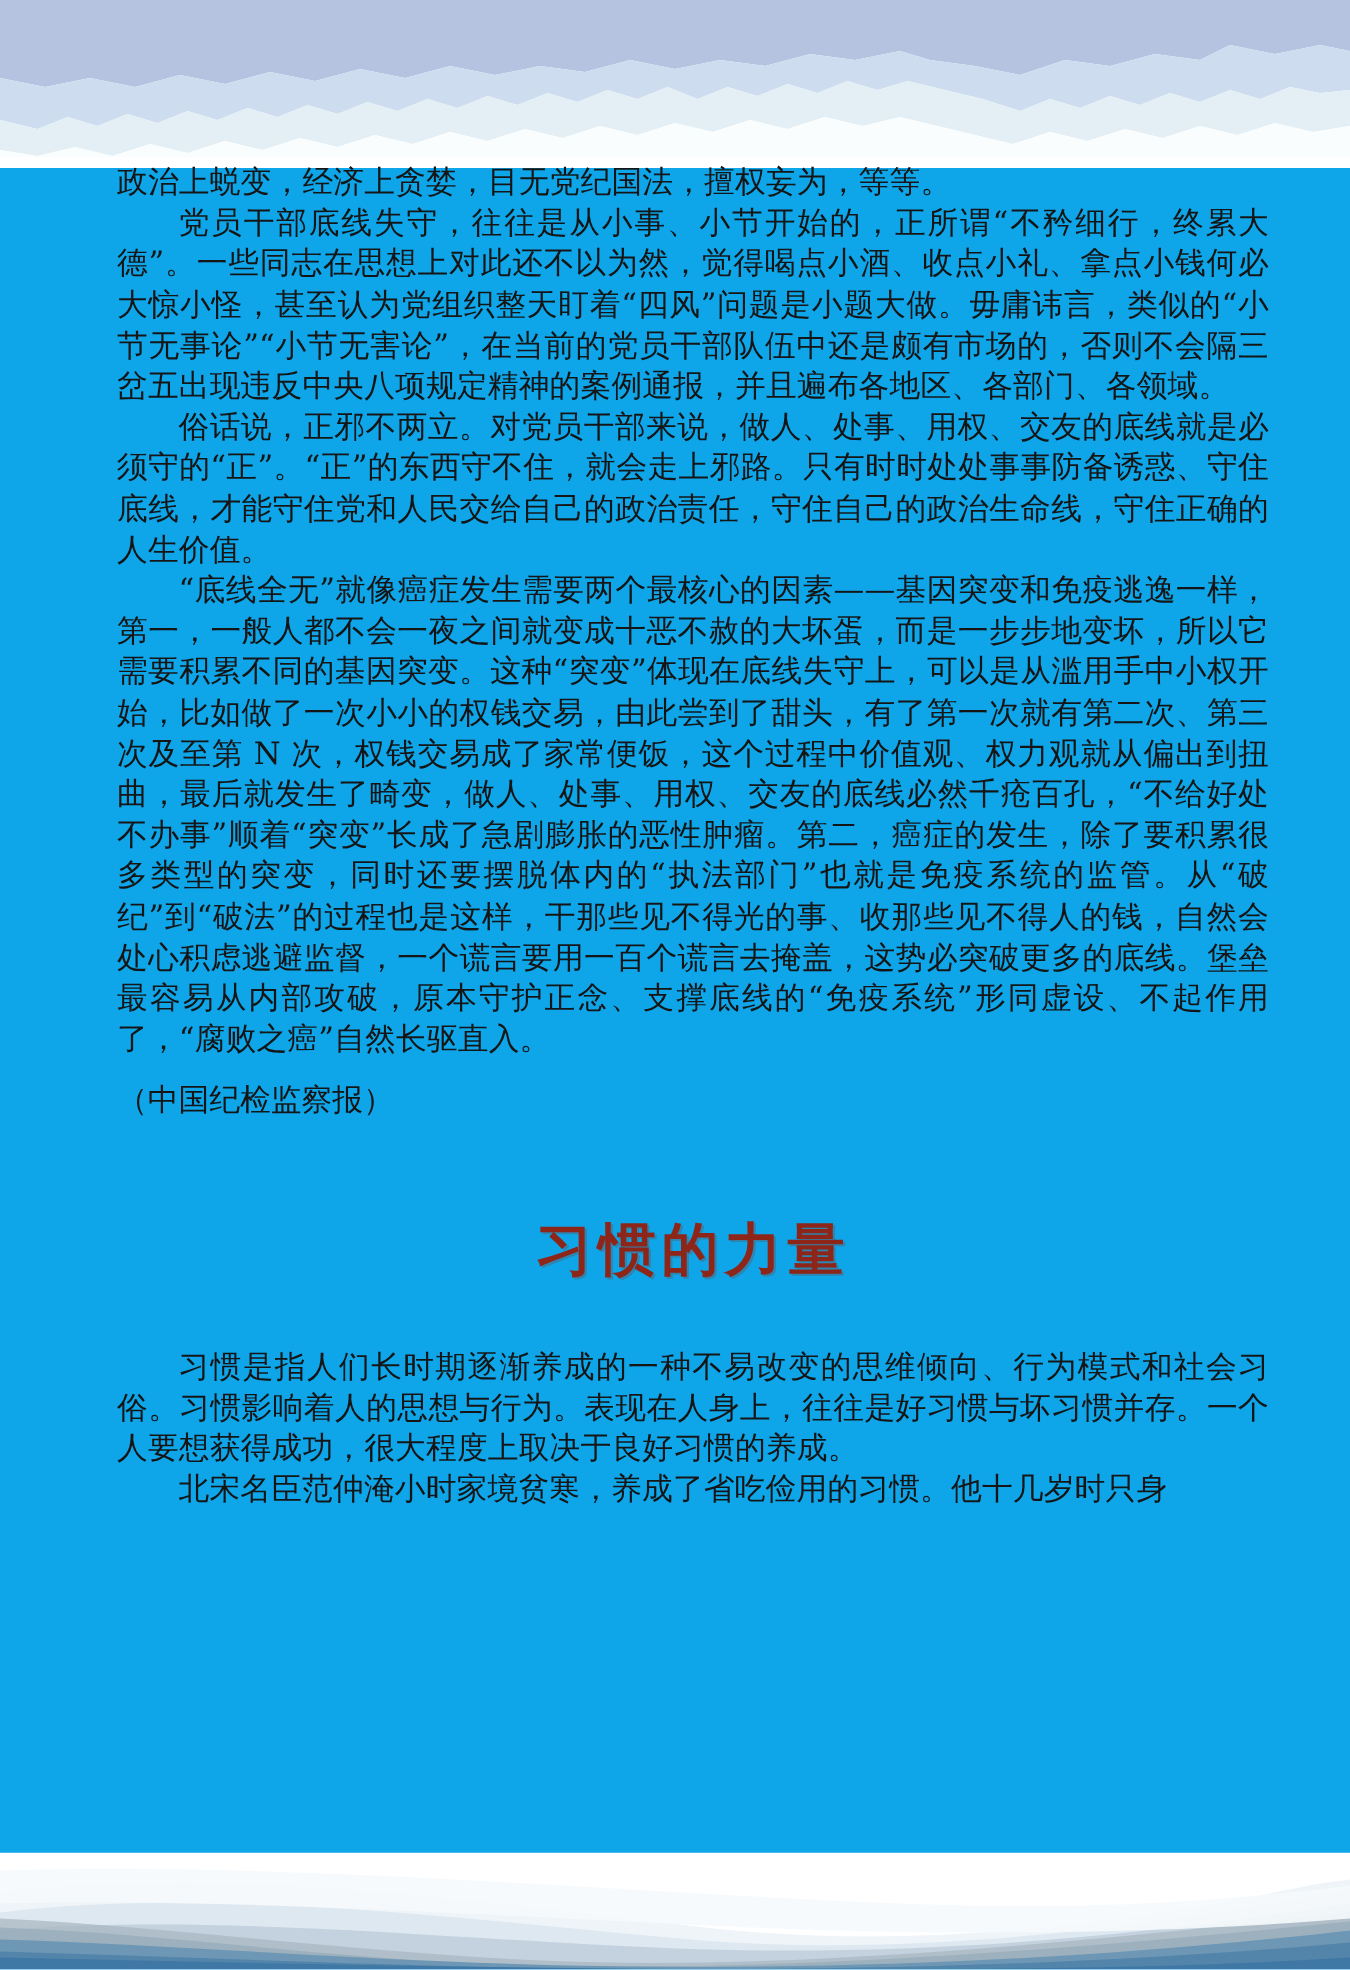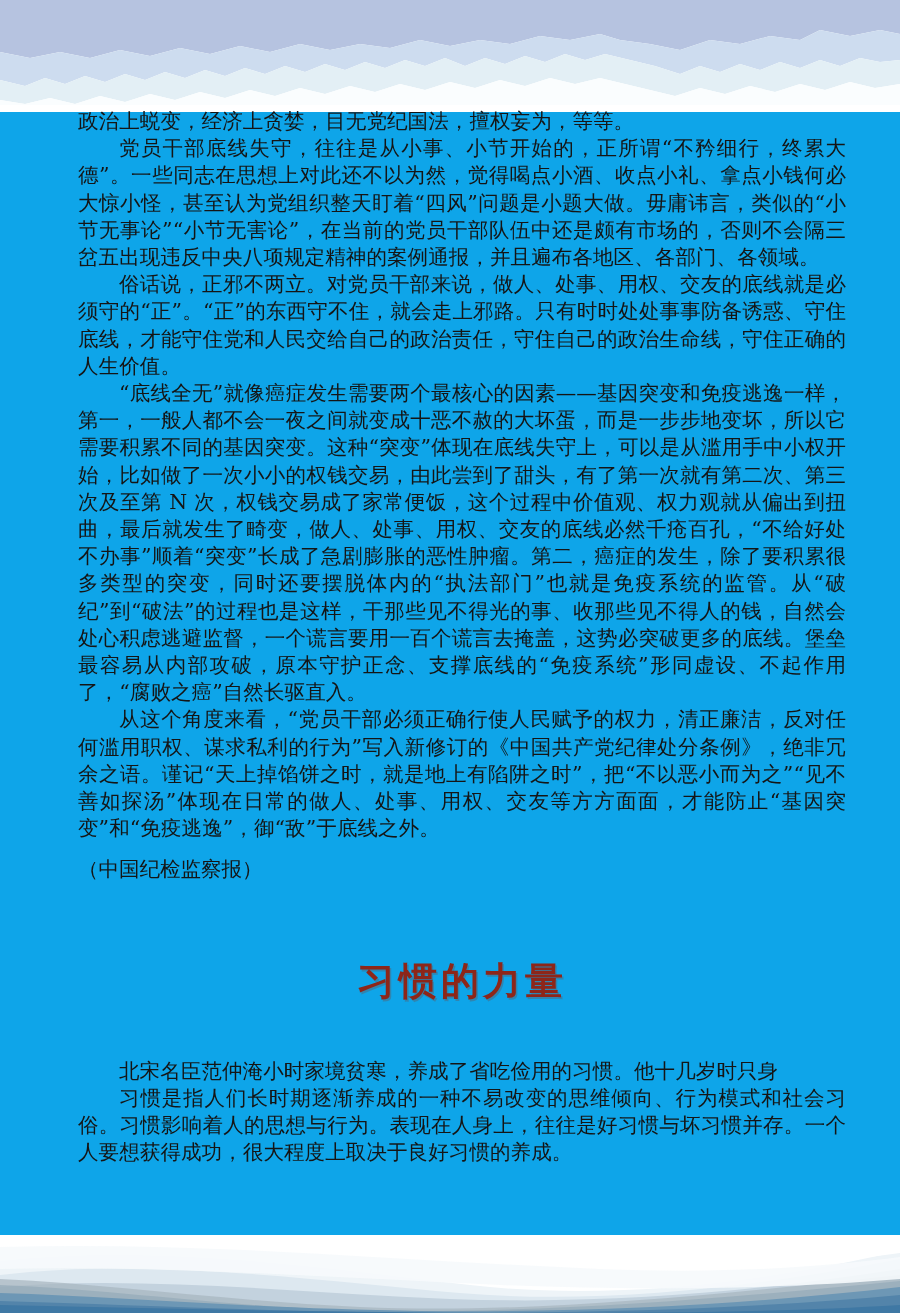--- a/index.html
+++ b/index.html
@@ -62,21 +62,21 @@
   .source-line {
     margin: 14px 0 0 0;
     font-size: 20.5px;
     line-height: 27.2px;
     color: #151515;
     padding-right: 14px;
     font-family: "DejaVu Serif", "Liberation Serif", serif;
   }
 
   .article-title {
-    margin: 16px;
+    margin: 4px;
     text-align: center;
     font-size: 38px;
     line-height: 50px;
     font-weight: bold;
     color: #8d2619;
     letter-spacing: 4px;
     text-shadow: 1.5px 1.5px 0 rgba(130,60,45,0.30);
     font-family: "DejaVu Serif", "Liberation Serif", serif;
   }
 
@@ -124,32 +124,31 @@
       <rect x="0" y="105" width="900" height="7" fill="#ffffff"></rect>
     </svg>
   </div>
 
   <div class="content">
 
     <p class="para no-indent">政治上蜕变，经济上贪婪，目无党纪国法，擅权妄为，等等。</p>
     <p class="para">党员干部底线失守，往往是从小事、小节开始的，正所谓“不矜细行，终累大德”。一些同志在思想上对此还不以为然，觉得喝点小酒、收点小礼、拿点小钱何必大惊小怪，甚至认为党组织整天盯着“四风”问题是小题大做。毋庸讳言，类似的“小节无事论”“小节无害论”，在当前的党员干部队伍中还是颇有市场的，否则不会隔三岔五出现违反中央八项规定精神的案例通报，并且遍布各地区、各部门、各领域。</p>
     <p class="para">俗话说，正邪不两立。对党员干部来说，做人、处事、用权、交友的底线就是必须守的“正”。“正”的东西守不住，就会走上邪路。只有时时处处事事防备诱惑、守住底线，才能守住党和人民交给自己的政治责任，守住自己的政治生命线，守住正确的人生价值。</p>
     <p class="para">“底线全无”就像癌症发生需要两个最核心的因素——基因突变和免疫逃逸一样，第一，一般人都不会一夜之间就变成十恶不赦的大坏蛋，而是一步步地变坏，所以它需要积累不同的基因突变。这种“突变”体现在底线失守上，可以是从滥用手中小权开始，比如做了一次小小的权钱交易，由此尝到了甜头，有了第一次就有第二次、第三次及至第 N 次，权钱交易成了家常便饭，这个过程中价值观、权力观就从偏出到扭曲，最后就发生了畸变，做人、处事、用权、交友的底线必然千疮百孔，“不给好处不办事”顺着“突变”长成了急剧膨胀的恶性肿瘤。第二，癌症的发生，除了要积累很多类型的突变，同时还要摆脱体内的“执法部门”也就是免疫系统的监管。从“破纪”到“破法”的过程也是这样，干那些见不得光的事、收那些见不得人的钱，自然会处心积虑逃避监督，一个谎言要用一百个谎言去掩盖，这势必突破更多的底线。堡垒最容易从内部攻破，原本守护正念、支撑底线的“免疫系统”形同虚设、不起作用了，“腐败之癌”自然长驱直入。</p>
-    <p class="para">从这个角度来看，“党员干部必须正确行使人民赋予的权力，清正廉洁，反对任何滥用职权、谋求私利的行为”写入新修订的《中国共产党纪律处分条例》，绝非冗余之语。谨记“天上掉馅饼之时，就是地上有陷阱之时”，把“不以恶小而为之”“见不善如探汤”体现在日常的做人、处事、用权、交友等方方面面，才能防止“基因突变”和“免疫逃逸”，御“敌”于底线之外。</p>
 
     <p class="source-line">（中国纪检监察报）</p>
 
     <div class="spacer-before-title"></div>
 
     <h1 class="article-title">习惯的力量</h1>
 
     <div class="spacer-after-title"></div>
 
+    <p class="para">习惯是指人们长时期逐渐养成的一种不易改变的思维倾向、行为模式和社会习俗。习惯影响着人的思想与行为。表现在人身上，往往是好习惯与坏习惯并存。一个人要想获得成功，很大程度上取决于良好习惯的养成。</p>
     <p class="para">北宋名臣范仲淹小时家境贫寒，养成了省吃俭用的习惯。他十几岁时只身</p>
-    <p class="para">习惯是指人们长时期逐渐养成的一种不易改变的思维倾向、行为模式和社会习俗。习惯影响着人的思想与行为。表现在人身上，往往是好习惯与坏习惯并存。一个人要想获得成功，很大程度上取决于良好习惯的养成。</p>
 
   </div>
 
   <div class="footer-band">
     <svg width="900" height="78" viewBox="0 0 900 78" xmlns="http://www.w3.org/2000/svg">
       <rect x="0" y="0" width="900" height="78" fill="#ffffff"></rect>
       <path d="M0,26 C160,8 330,34 470,50 C610,66 760,48 900,16 L900,78 L0,78 Z" fill="#eef4f8"></path>
       <path d="M0,40 C150,22 320,46 460,58 C600,70 760,52 900,24 L900,78 L0,78 Z" fill="#dde8f0"></path>
       <path d="M0,52 C140,40 300,58 450,64 C610,70 760,56 900,34 L900,78 L0,78 Z" fill="#c3d2de"></path>
       <path d="M0,44 C120,50 230,66 360,72 C520,79 700,62 900,40 L900,78 L0,78 Z" fill="#a8b6bf" opacity="0.72"></path>

